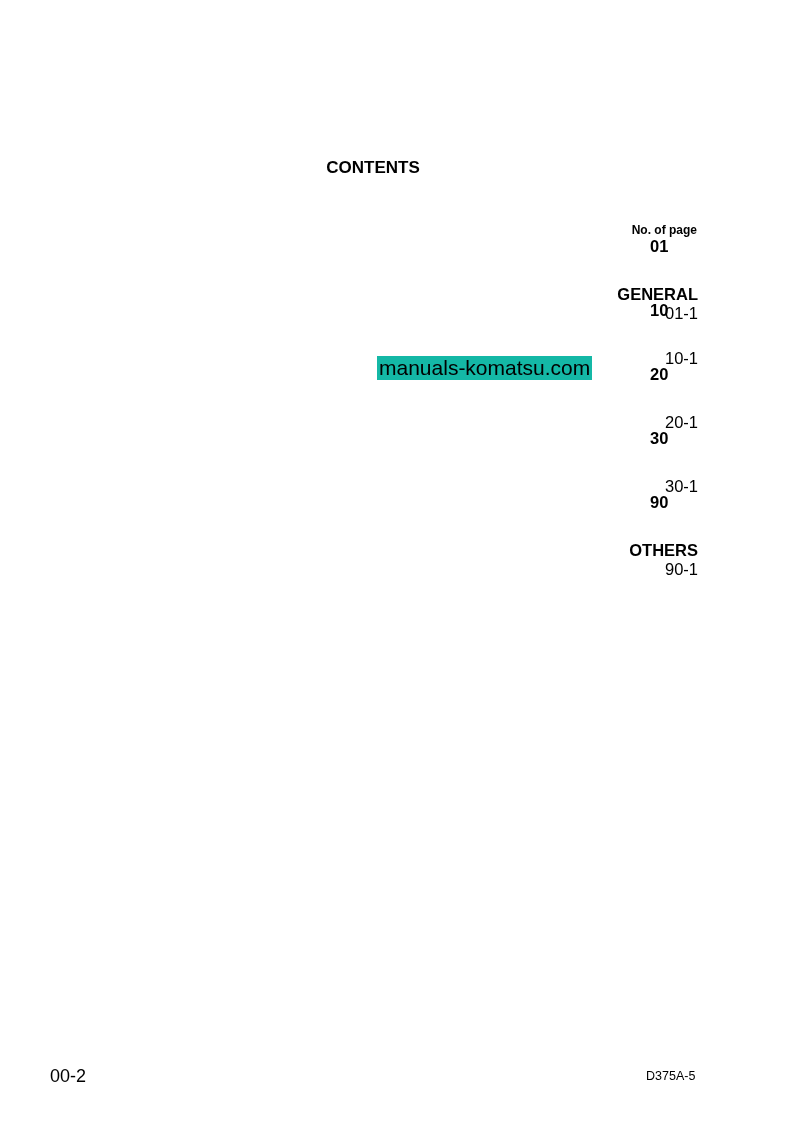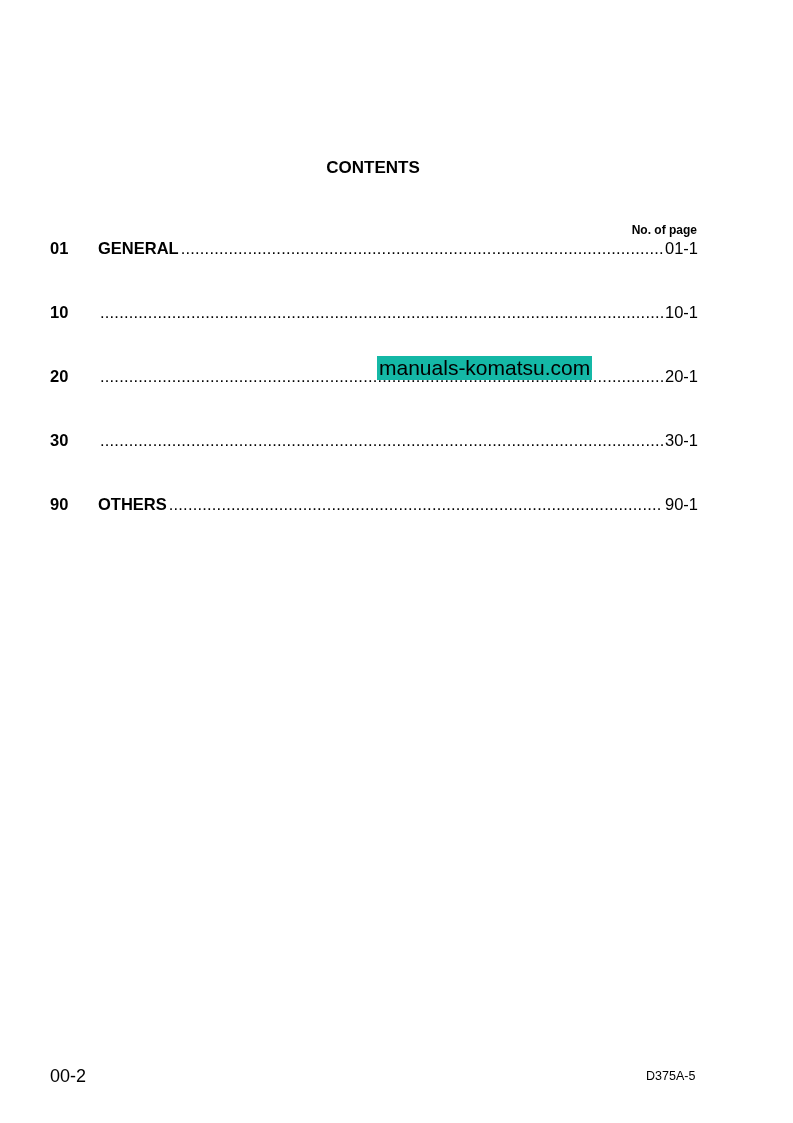--- a/index.html
+++ b/index.html
@@ -2,21 +2,21 @@
 <html><head>
 <meta charset="utf-8">
 <style>
   html, body { margin: 0; padding: 0; background: #ffffff; }
   body { width: 793px; height: 1123px; position: relative; overflow: hidden;
          font-family: "Liberation Sans", "DejaVu Sans", sans-serif; color: #000; }
   .title { position: absolute; top: 158px; left: 0; width: 746px; text-align: center;
            font-weight: bold; font-size: 17px; letter-spacing: 0px; }
   .nopage { position: absolute; top: 223px; right: 96px; font-size: 12px; font-weight: bold; }
   .row { position: absolute; left: 50px; width: 648px; height: 22px; display: flex;
-         align-items: center; font-size: 16.5px; font-weight: bold; }
+         align-items: flex-end; font-size: 16.5px; font-weight: bold; flex-direction: column; }
   .num { width: 48px; flex: 0 0 48px; }
   .label { white-space: nowrap; flex: 0 0 auto; }
   .dots { flex: 1 1 auto; overflow: hidden; white-space: nowrap; font-weight: normal;
           letter-spacing: 0.2px; margin: 0 2px; }
   .dots::before { content: "....................................................................................................................................................................................................................................................................................."; }
   .page { flex: 0 0 auto; font-weight: normal; }
   .watermark { position: absolute; top: 356px; left: 377px; font-size: 21px; font-weight: normal;
                background: #14b8a6; padding: 0 2px; }
   .footer-left { position: absolute; top: 1066px; left: 50px; font-size: 18px; }
   .footer-right { position: absolute; top: 1069px; left: 646px; font-size: 12.5px; }

